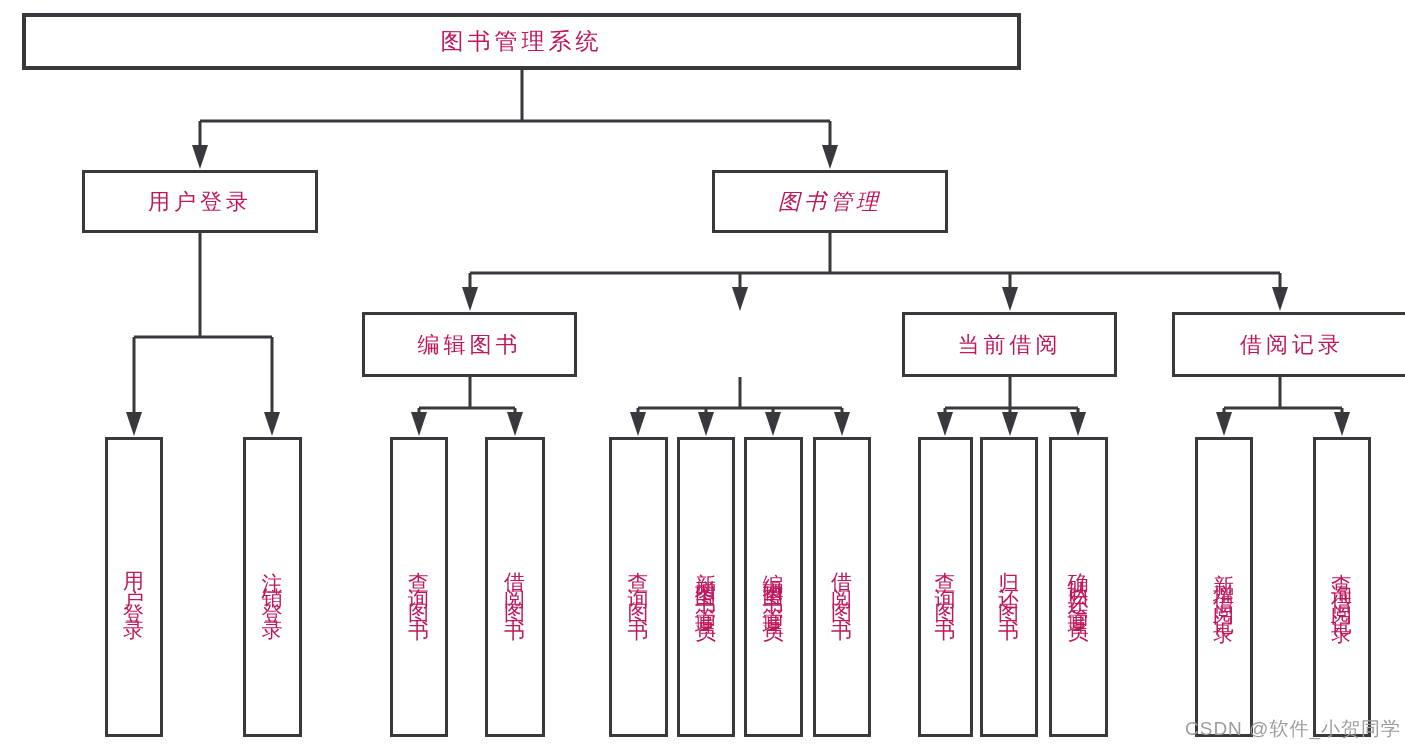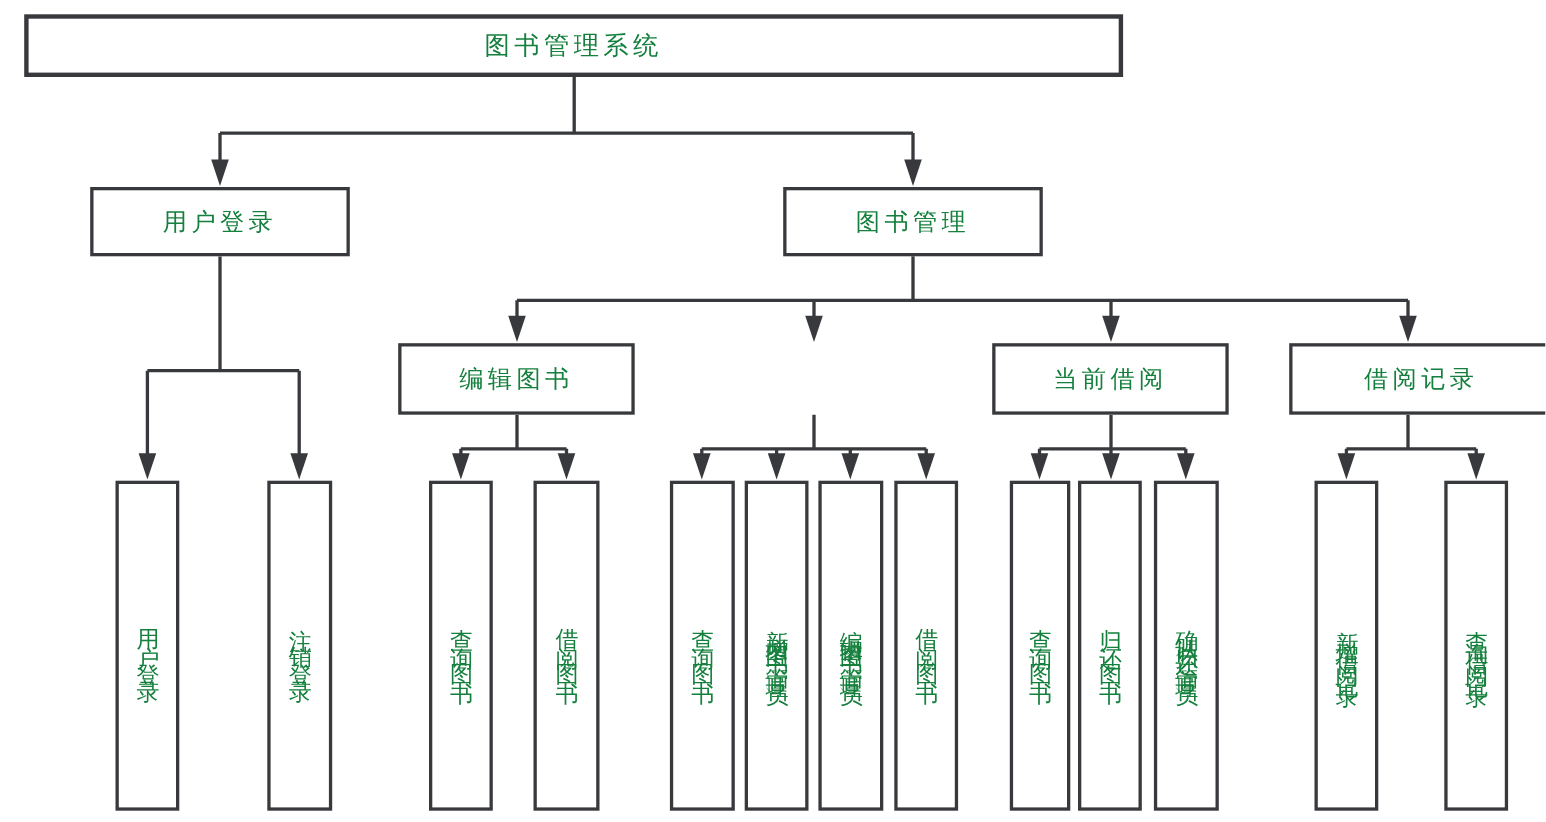--- a/index.html
+++ b/index.html
@@ -14,21 +14,21 @@
   #connectors {
     position: absolute;
     left: 0; top: 0;
     width: 1405px; height: 747px;
   }
   .box {
     position: absolute;
     box-sizing: border-box;
     background: #ffffff;
     border: 3px solid #37393c;
-    color: #15803d;
+    color: #be185d;
     display: flex;
     align-items: center;
     justify-content: center;
   }
   .root-box {
     border-width: 4px;
     font-size: 23px;
     letter-spacing: 4px;
   }
   .h-box {
@@ -89,21 +89,21 @@
       <polygon points="1010,436 1002,412 1018,412"></polygon>
       <polygon points="1078,436 1070,412 1086,412"></polygon>
       <polygon points="1224,436 1216,412 1232,412"></polygon>
       <polygon points="1342,436 1334,412 1350,412"></polygon>
     </g>
   </svg>
 
   <div class="box root-box" style="left:22px; top:13px; width:999px; height:57px;">图书管理系统</div>
 
   <div class="box h-box" style="left:82px; top:170px; width:236px; height:63px;">用户登录</div>
-  <div class="box h-box" style="left:712px; top:170px; width:236px; height:63px;">图书管理</div>
+  <div class="box h-box" style="left:712px; top:170px; width:236px; height:63px;font-style:italic;">图书管理</div>
 
   <div class="box h-box" style="left:362px; top:312px; width:215px; height:65px;">编辑图书</div>
   <div class="box h-box" style="left:902px; top:312px; width:215px; height:65px;">当前借阅</div>
   <div class="box h-box" style="left:1172px; top:312px; width:240px; height:65px;">借阅记录</div>
 
   <div class="box v-box v-loose" style="left:105px; top:437px; width:58px; height:300px;">用户登录</div>
   <div class="box v-box v-loose" style="left:243px; top:437px; width:59px; height:300px;">注销登录</div>
 
   <div class="box v-box v-loose" style="left:390px; top:437px; width:58px; height:300px;">查询图书</div>
   <div class="box v-box v-loose" style="left:485px; top:437px; width:60px; height:300px;">借阅图书</div>
@@ -113,14 +113,15 @@
   <div class="box v-box v-tight" style="left:744px; top:437px; width:59px; height:300px;">编辑图书（管理员）</div>
   <div class="box v-box v-loose" style="left:813px; top:437px; width:58px; height:300px;">借阅图书</div>
 
   <div class="box v-box v-loose" style="left:918px; top:437px; width:55px; height:300px;">查询图书</div>
   <div class="box v-box v-loose" style="left:980px; top:437px; width:58px; height:300px;">归还图书</div>
   <div class="box v-box v-tight" style="left:1049px; top:437px; width:59px; height:300px;">确认归还（管理员）</div>
 
   <div class="box v-box v-medium" style="left:1195px; top:437px; width:58px; height:300px;">新增借阅记录</div>
   <div class="box v-box v-medium" style="left:1313px; top:437px; width:58px; height:300px;">查询借阅记录</div>
 
+  <div class="watermark">CSDN @软件_小贺同学</div>
 
 </div>
 
 </body></html>

